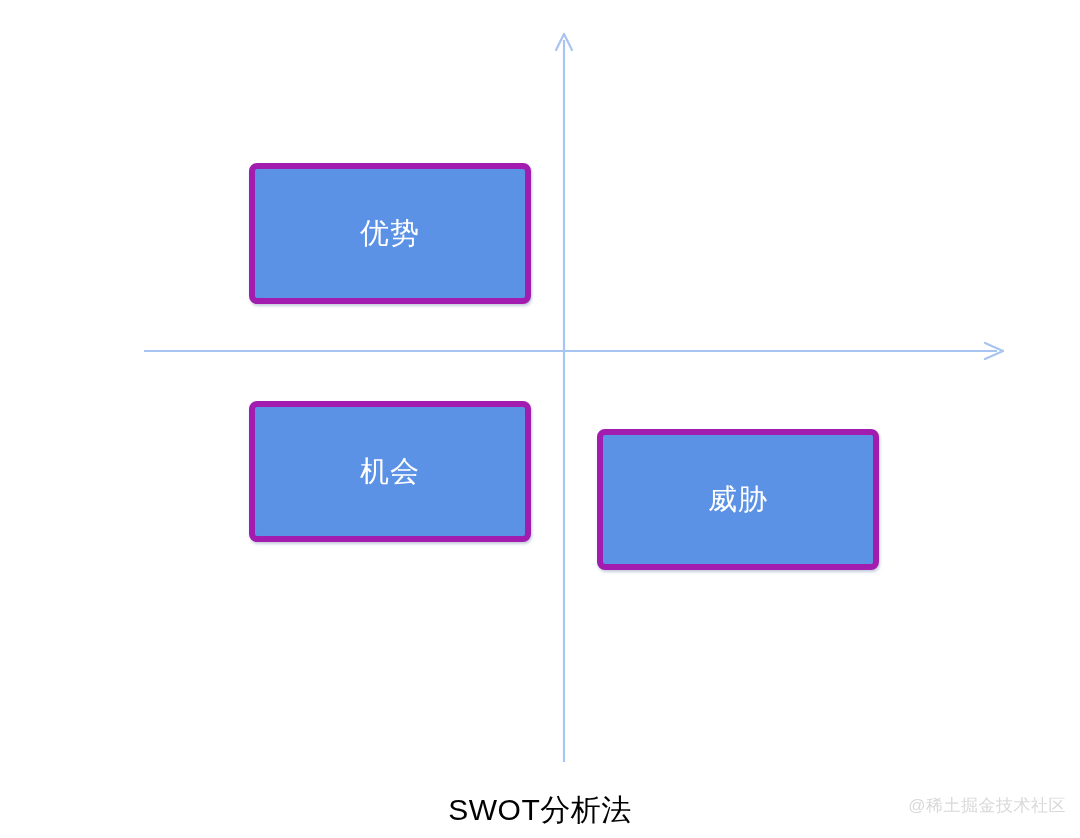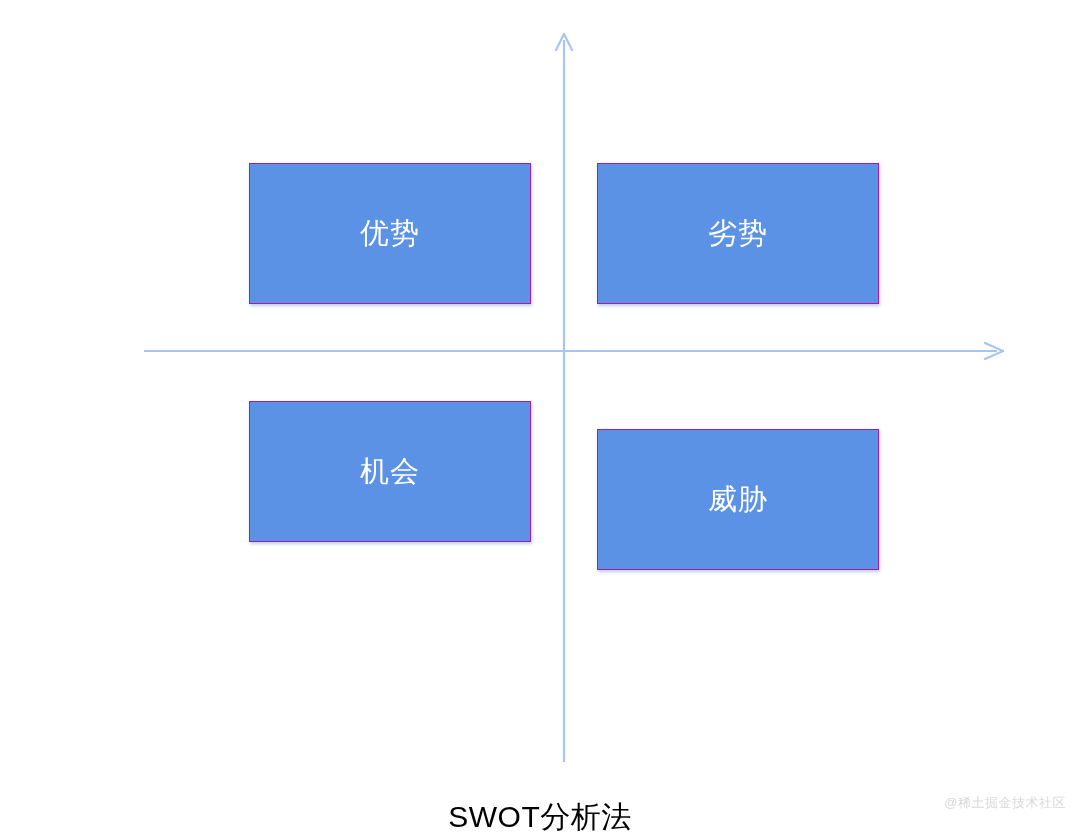--- a/index.html
+++ b/index.html
@@ -26,22 +26,22 @@
     width: 1080px;
     height: 838px;
     pointer-events: none;
   }
 
   
   .quad-box {
     position: absolute;
     box-sizing: border-box;
     background: #5B92E5;
-    border: 1px solid #a21caf;
-    border-radius: 0;
+    border: 6px solid #a21caf;
+    border-radius: 8px;
     display: flex;
     align-items: center;
     justify-content: center;
     box-shadow: 1px 2px 3px rgba(60, 90, 140, 0.30);
   }
   .quad-label {
     color: #ffffff;
     font-size: 29px;
     line-height: 1;
     letter-spacing: 1px;
@@ -58,29 +58,28 @@
   #caption {
     position: absolute;
     left: 0;
     top: 790px;
     width: 1080px;
     text-align: center;
     font-size: 30px;
     color: #000000;
     letter-spacing: 0.5px;
     user-select: none;
-    margin-top: 7px;
   }
 
   
   #watermark {
     position: absolute;
     right: 14px;
     top: 794px;
-    font-size: 13px;
+    font-size: 17px;
     color: #d9d9d9;
     letter-spacing: 0.5px;
     user-select: none;
   }
 </style>
 </head>
 <body>
 
 <div id="canvas">
 
@@ -92,23 +91,20 @@
 
     <line x1="144" y1="351" x2="997" y2="351" stroke="#A8C4F0" stroke-width="2.2"></line>
 
     <path d="M 1003 351 L 985 343 M 1003 351 L 985 359" stroke="#A8C4F0" stroke-width="2.2" fill="none" stroke-linecap="round"></path>
   </svg>
 
   <div class="quad-box" id="box-strengths">
     <span class="quad-label">优势</span>
   </div>
 
-  <div class="quad-box" id="box-weaknesses">
-    <span class="quad-label">劣势</span>
-  </div>
 
   <div class="quad-box" id="box-opportunities">
     <span class="quad-label">机会</span>
   </div>
 
   <div class="quad-box" id="box-threats">
     <span class="quad-label">威胁</span>
   </div>
 
   <div id="caption">SWOT分析法</div>

